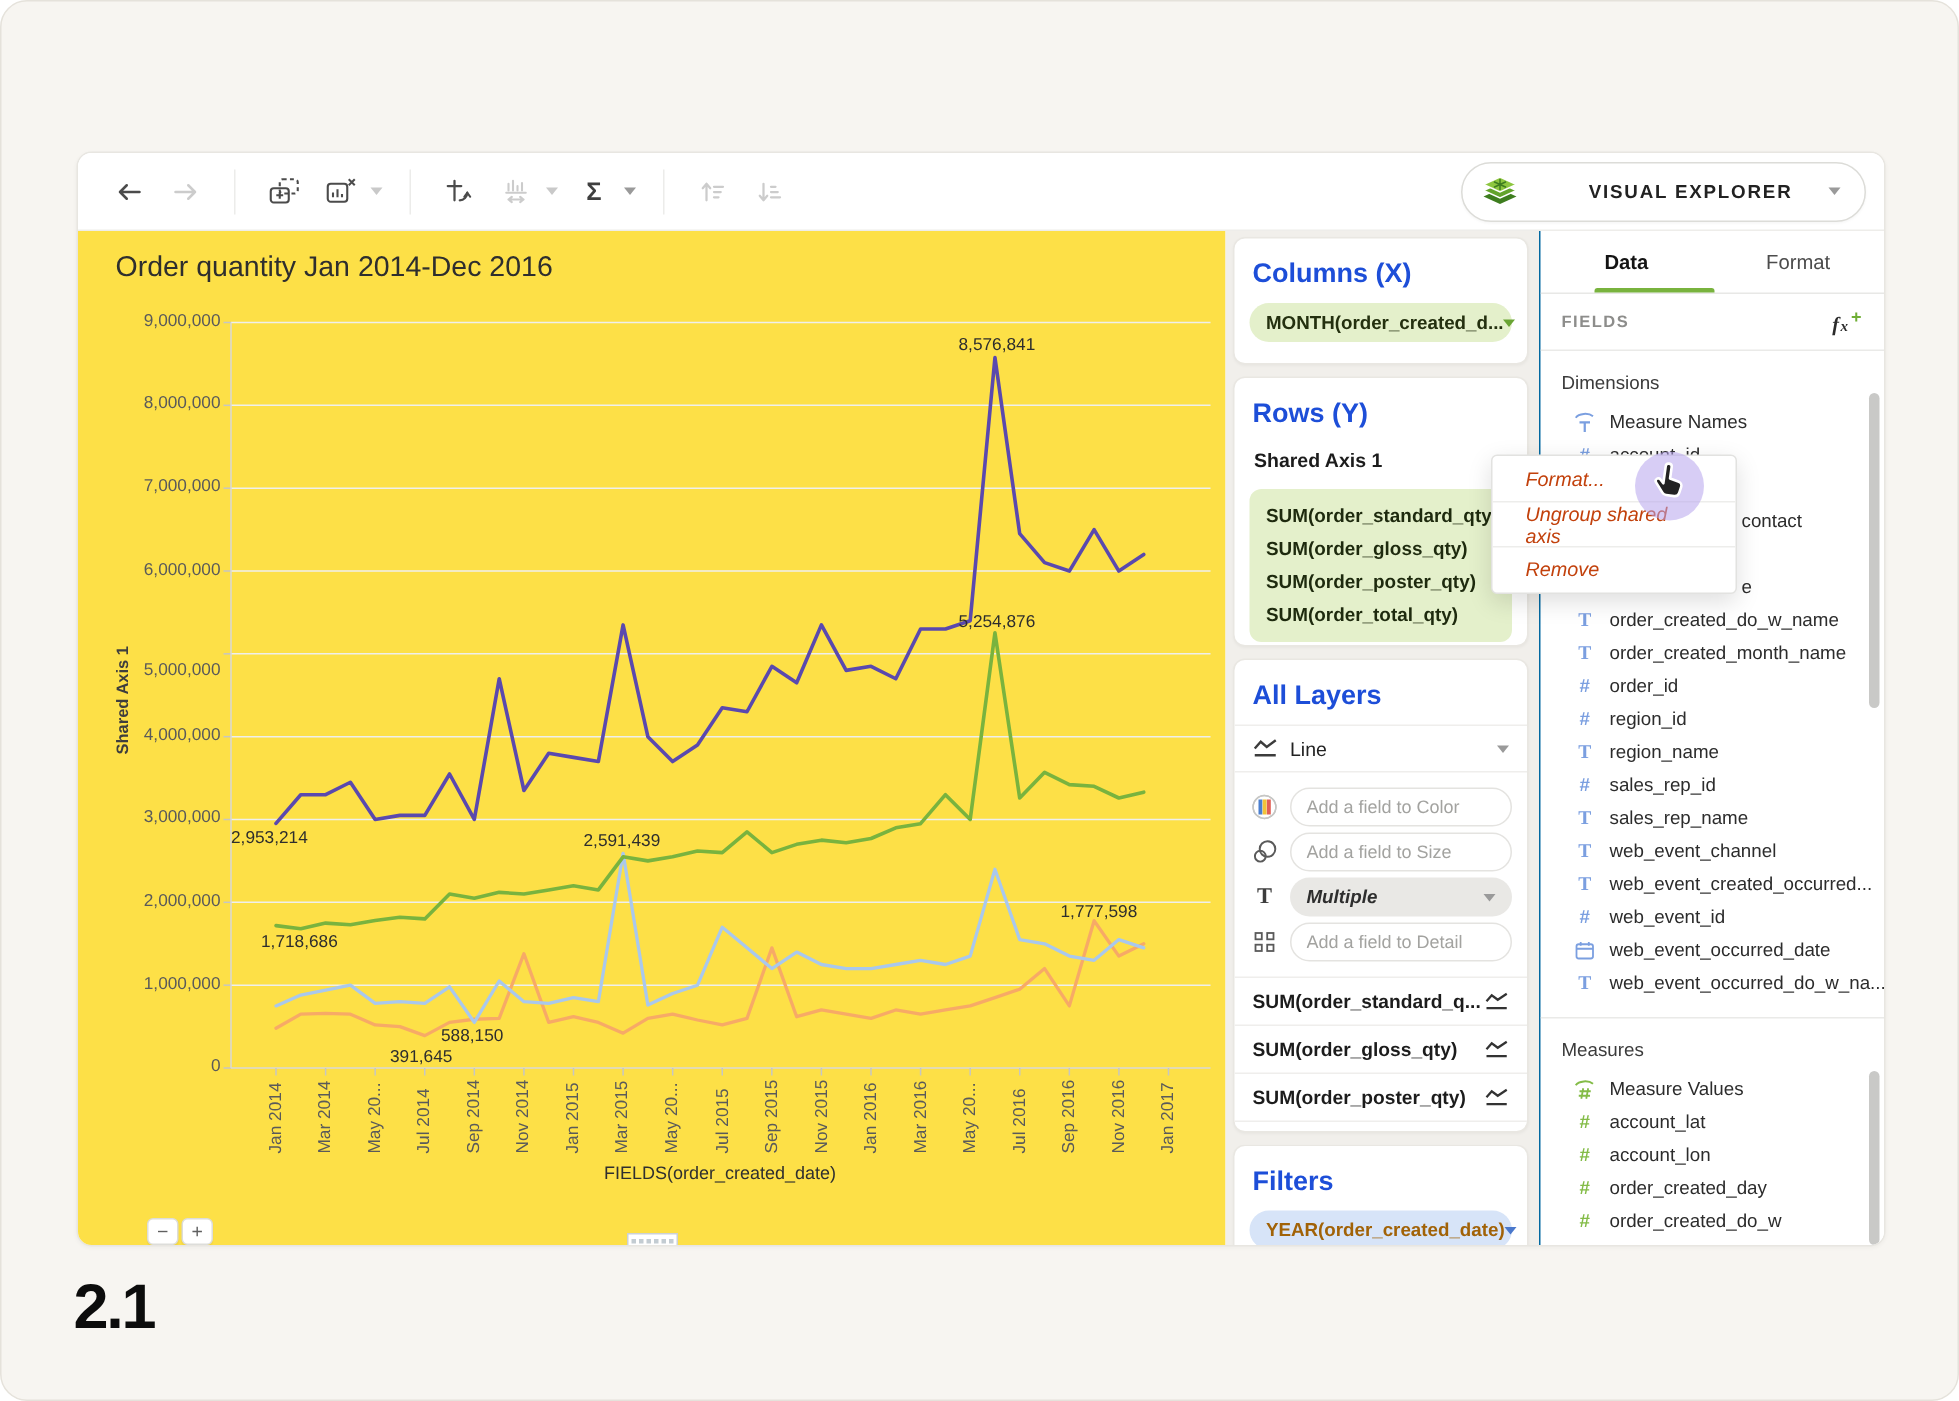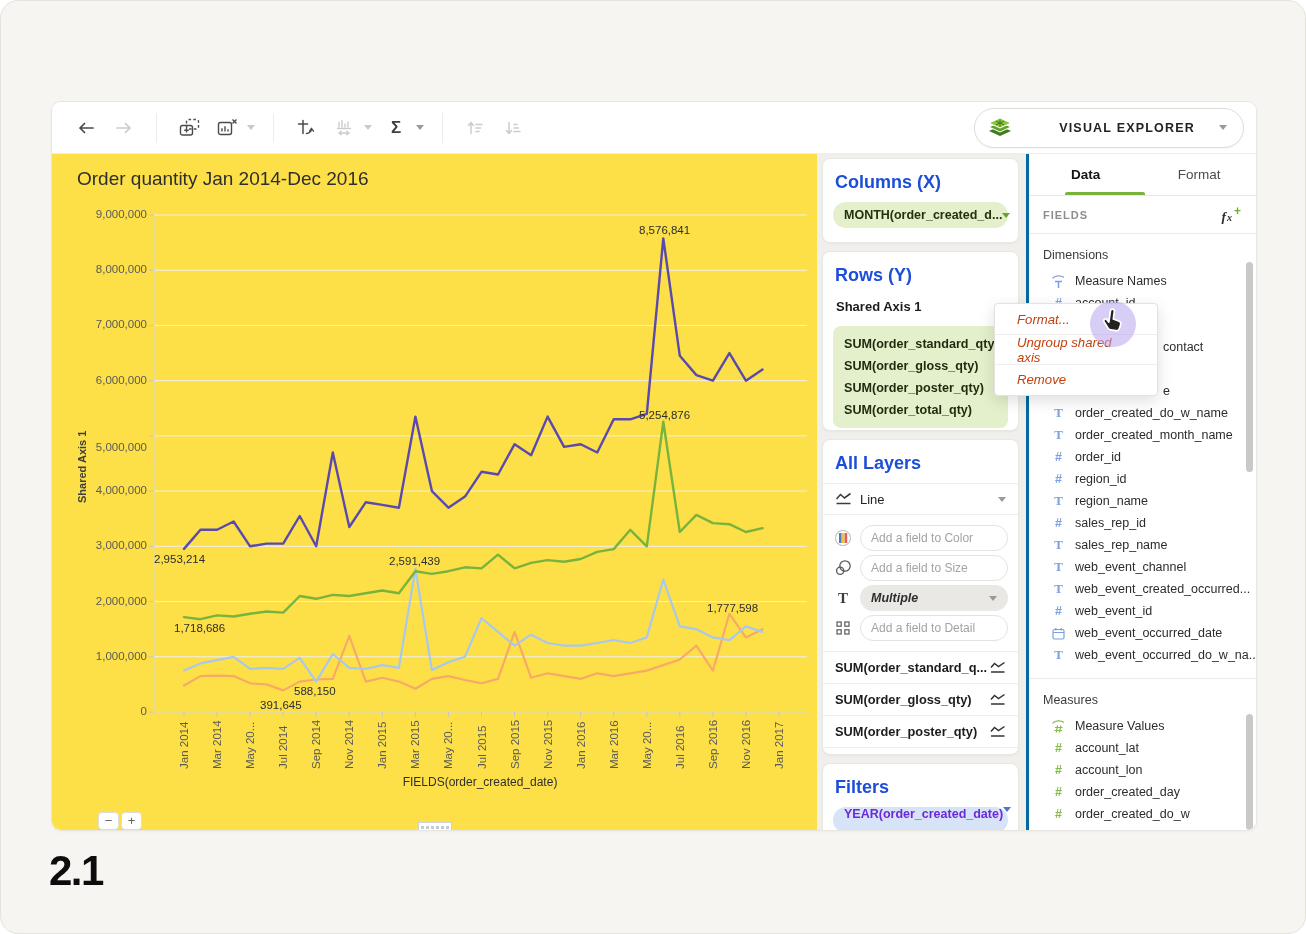--- a/index.html
+++ b/index.html
@@ -70,21 +70,21 @@
     border: 1px solid #e9e7e2; border-radius: 8px; box-shadow: 0 1px 2px rgba(0,0,0,.04); overflow: hidden; }
   #card-columns { top: 56px; height: 85px; }
   #card-rows { top: 149px; height: 180px; }
   #card-layers { top: 337px; height: 316px; }
   #card-filters { top: 661px; height: 69px; border-radius: 8px 8px 0 0; border-bottom: none; }
   .card-h { margin: 13px 12px 9px; font-size: 18px; font-weight: 700; color: #1d4ed8; }
   .gpill { margin: 2px 10px; height: 26px; border-radius: 13px; background: #e4f0cb;
     display: flex; align-items: center; padding: 0 11px; font-size: 12.5px; font-weight: 700; color: #24300f; }
   .gpill .caret { margin-left: auto; border-top-color: #69a433; }
   .bpill { margin: 2px 10px; height: 26px; border-radius: 13px; background: #d7e4f8;
-    display: flex; align-items: flex-start; padding: 0 11px; font-size: 12.5px; font-weight: 700; color: #6d28d9; }
+    display: flex; align-items: center; padding: 0 11px; font-size: 12.5px; font-weight: 700; color: #a16207; }
   .bpill .caret { margin-left: auto; border-top-color: #4a78cc; }
   .axis-row { display: flex; align-items: center; margin: 2px 13px 0; height: 22px;
     font-size: 13px; font-weight: 700; color: #1c1c1c; }
   .axis-row .caret { margin-left: auto; }
   .gblock { margin: 9px 10px; background: #e4f0cb; border-radius: 8px; padding: 7px 11px; }
   .gpill-item { font-size: 12.6px; font-weight: 600; color: #1e2a0e; line-height: 22px; white-space: nowrap; }
   .card-divider { height: 1px; background: #efeeec; }
   .mark-row { display: flex; align-items: center; height: 30px; padding: 0 12px;
     font-size: 13px; color: #222; gap: 8px; }
   .mark-row .caret { margin-left: auto; }
@@ -96,21 +96,21 @@
   .enc-input::placeholder { color: #a3a3a0; }
   .enc-dd { flex: 1; height: 26px; border-radius: 13px; background: #e9e8e5; display: flex;
     align-items: center; padding: 0 11px; font-size: 12.5px; font-weight: 700; font-style: italic; color: #2e2e2e; }
   .enc-dd .caret { margin-left: auto; }
   .glyph-T { font-family: "Liberation Serif", serif; font-weight: 700; font-size: 15px; color: #3d3d3d; }
   .layer-measure { display: flex; align-items: center; height: 32px; border-top: 1px solid #efeeec;
     padding: 0 12px; font-size: 12.8px; font-weight: 600; color: #1c1c1c; }
   .lm-icon { margin-left: auto; display: flex; }
   
   .fields { position: absolute; left: 974px; top: 52px; right: 0; bottom: 0; background: #fff;
-    border-left: 3px solid #0369a1; overflow: hidden; }
+    border-left: 1px solid #0369a1; overflow: hidden; }
   .tabs { height: 42px; border-bottom: 1px solid #e8e8e6; position: relative; display: flex; }
   .tab { flex: 1; display: flex; align-items: center; justify-content: center; font-size: 13.5px; color: #4c4c4c; }
   .tab.active { font-weight: 700; color: #141414; }
   .tab-underline { position: absolute; left: 36px; bottom: 0; width: 80px; height: 3px;
     background: #79b33e; border-radius: 2px 2px 0 0; }
   .fieldsbar { height: 38px; border-bottom: 1px solid #eaeae8; display: flex; align-items: center;
     padding: 0 14px; font-size: 11px; letter-spacing: 1px; color: #8d8d8b; font-weight: 700; }
   .fx { margin-left: auto; font-size: 13.5px; color: #2b2b2b; }
   .fx .fx-f { font-family: "Liberation Serif", serif; font-style: italic; font-weight: 700; }
   .fx .fx-x { font-family: "Liberation Serif", serif; font-style: italic; font-size: 10px; }

